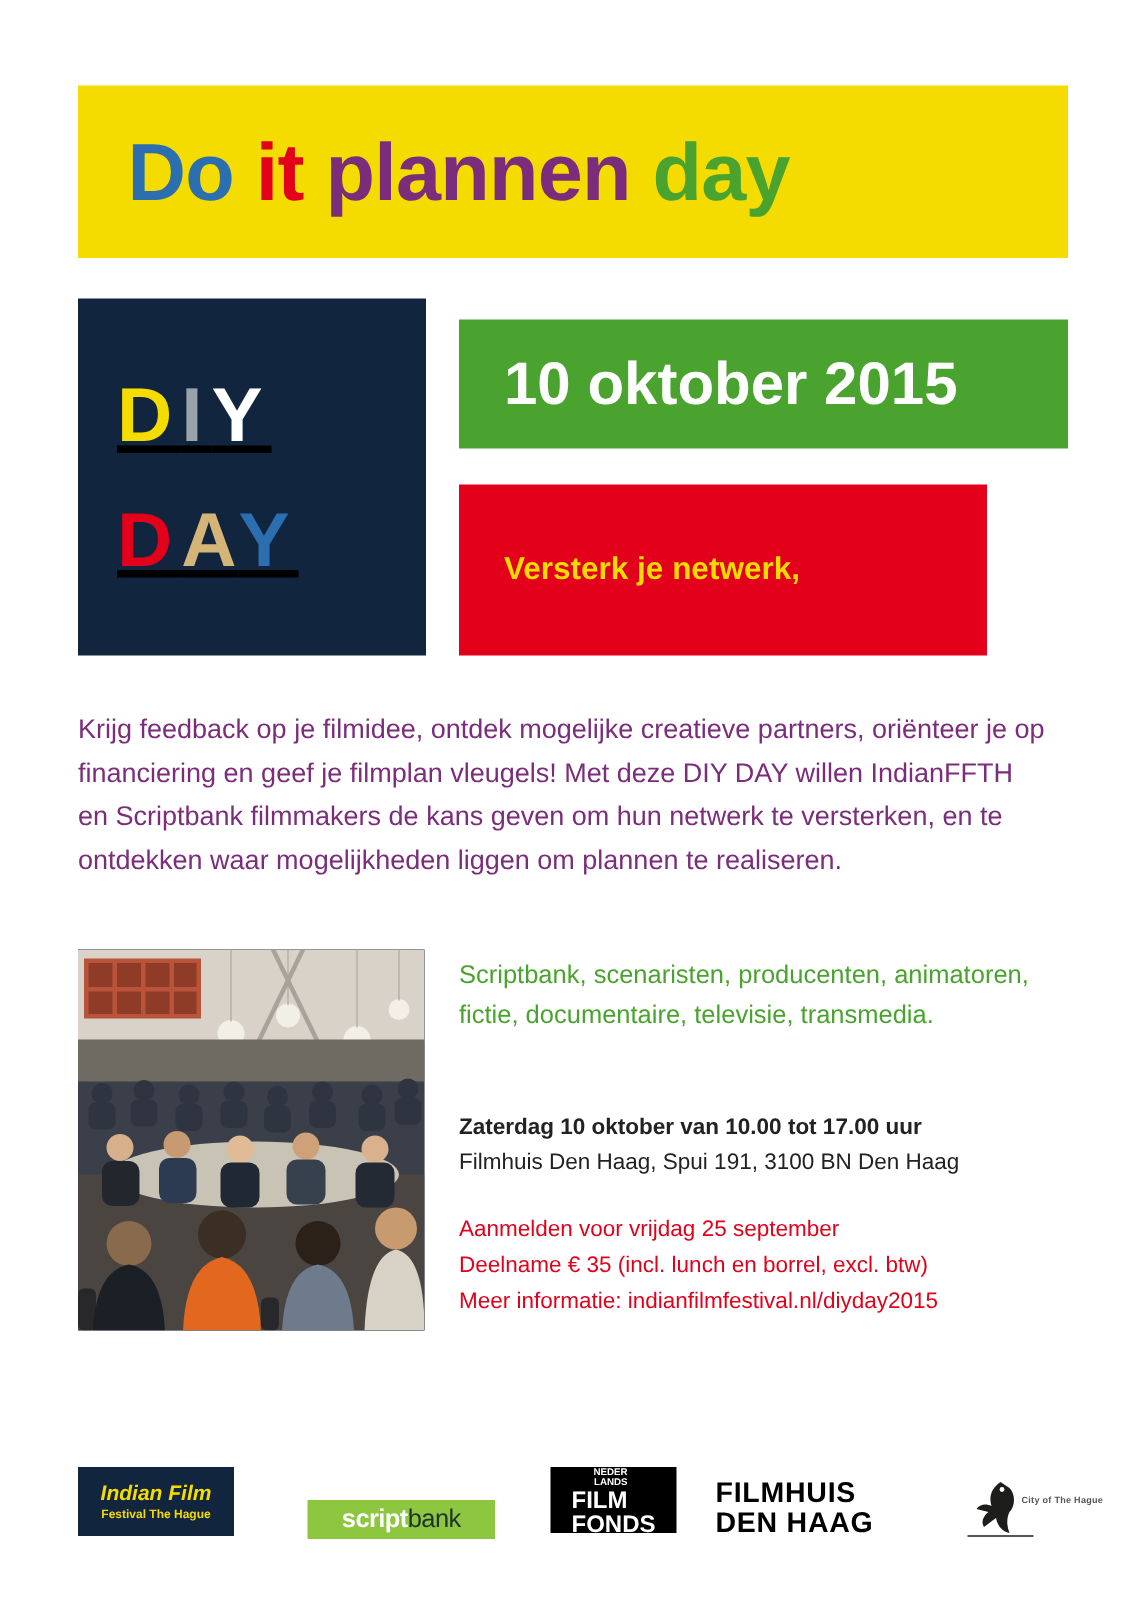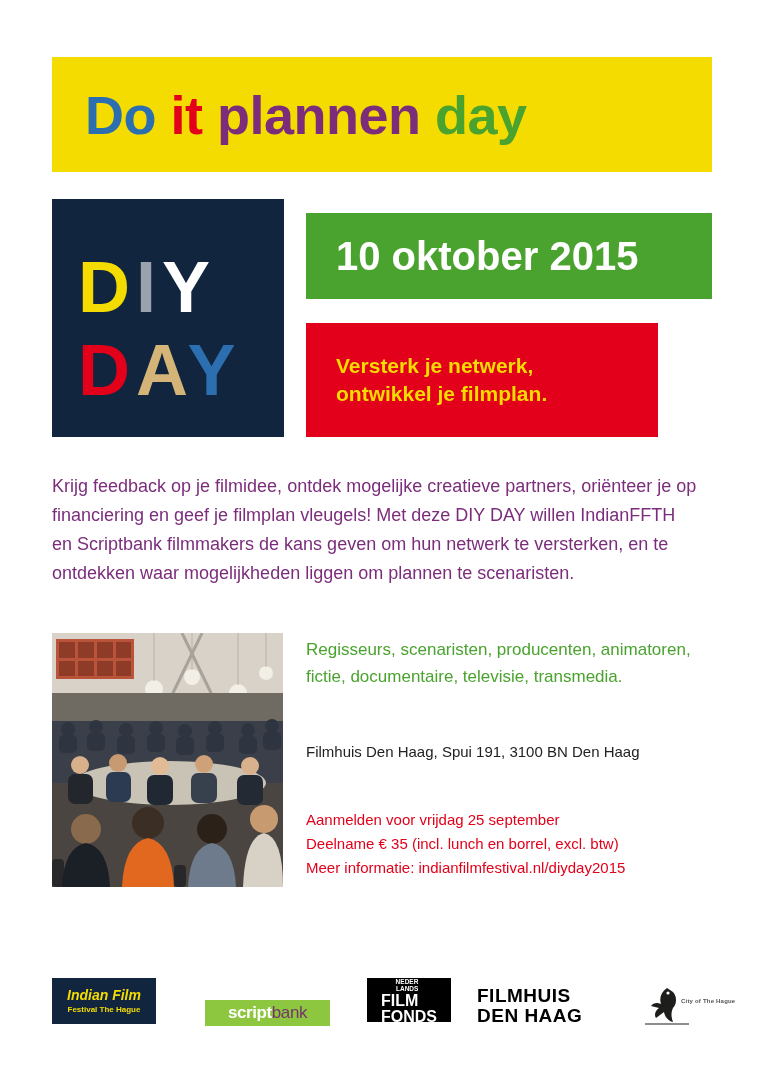--- a/index.html
+++ b/index.html
@@ -52,25 +52,26 @@
     position: absolute;
     left: 52px;
     top: 199px;
     width: 232px;
     height: 238px;
     background: #11253f;
   }
   .diy-line {
     position: absolute;
     left: 26px;
-    font-size: 72px;
+    font-size: 51px;
     font-weight: bold;
     letter-spacing: 6px;
     line-height: 1;
     white-space: nowrap;
+    text-decoration: underline;
   }
   .diy-line.one { top: 52px; }
   .diy-line.two { top: 135px; }
   .c-yellow { color: #f5dc00; }
   .c-grey   { color: #9aa3ab; }
   .c-white  { color: #ffffff; }
   .c-red    { color: #e2001a; }
   .c-sand   { color: #d4b477; }
   .c-blue   { color: #2b6fb0; }
 
@@ -204,21 +205,21 @@
     display: flex;
     align-items: center;
     justify-content: center;
     color: #ffffff;
   }
   .logo-sb .t {
     font-size: 17px;
     letter-spacing: -0.4px;
   }
   .logo-sb .t b { font-weight: bold; }
-  .logo-sb .t i { font-style: normal; color: #701a75; opacity: .85; }
+  .logo-sb .t i { font-style: normal; color: #0f172a; opacity: .85; }
 
   
   .logo-ff {
     left: 315px;
     width: 84px;
     height: 44px;
     background: #000000;
     color: #ffffff;
     display: flex;
     align-items: center;
@@ -295,25 +296,24 @@
     </div>
   </div>
 
   <div class="date-bar">
     <div class="date-text">10 oktober 2015</div>
   </div>
 
   <div class="slogan-box">
     <div class="slogan-text">
       <div>Versterk je netwerk,</div>
-      <div>ontwikkel je filmplan.</div>
-    </div>
-  </div>
-
-  <div class="intro">Krijg feedback op je filmidee, ontdek mogelijke creatieve partners, oriënteer je op financiering en geef je filmplan vleugels! Met deze DIY DAY willen IndianFFTH en Scriptbank filmmakers de kans geven om hun netwerk te versterken, en te ontdekken waar mogelijkheden liggen om plannen te scenaristen.</div>
+    </div>
+  </div>
+
+  <div class="intro">Krijg feedback op je filmidee, ontdek mogelijke creatieve partners, oriënteer je op financiering en geef je filmplan vleugels! Met deze DIY DAY willen IndianFFTH en Scriptbank filmmakers de kans geven om hun netwerk te versterken, en te ontdekken waar mogelijkheden liggen om plannen te realiseren.</div>
 
   <div class="photo">
     <svg width="231" height="254" viewBox="0 0 231 254">
       <rect x="0" y="0" width="231" height="254" fill="#3a3f49"></rect>
 
       <rect x="0" y="0" width="231" height="62" fill="#d8d2c8"></rect>
 
       <g>
         <rect x="4" y="6" width="78" height="40" fill="#b9543a"></rect>
         <g fill="#8e3b28">
@@ -399,23 +399,24 @@
         </g>
 
         <g fill="#1a1d22" opacity=".7">
           <rect x="0" y="226" width="12" height="28" rx="4"></rect>
           <rect x="122" y="232" width="12" height="22" rx="4"></rect>
         </g>
       </g>
     </svg>
   </div>
 
-  <div class="rc audience">Regisseurs, scenaristen, producenten, animatoren, fictie, documentaire, televisie, transmedia.</div>
+  <div class="rc audience">Scriptbank, scenaristen, producenten, animatoren, fictie, documentaire, televisie, transmedia.</div>
 
   <div class="rc when-block">
+    <div class="bold">Zaterdag 10 oktober van 10.00 tot 17.00 uur</div>
     <div>Filmhuis Den Haag, Spui 191, 3100 BN Den Haag</div>
   </div>
 
   <div class="rc signup-block">
     <div>Aanmelden voor vrijdag 25 september</div>
     <div>Deelname € 35 (incl. lunch en borrel, excl. btw)</div>
     <div>Meer informatie: indianfilmfestival.nl/diyday2015</div>
   </div>
 
   <div class="logos">

